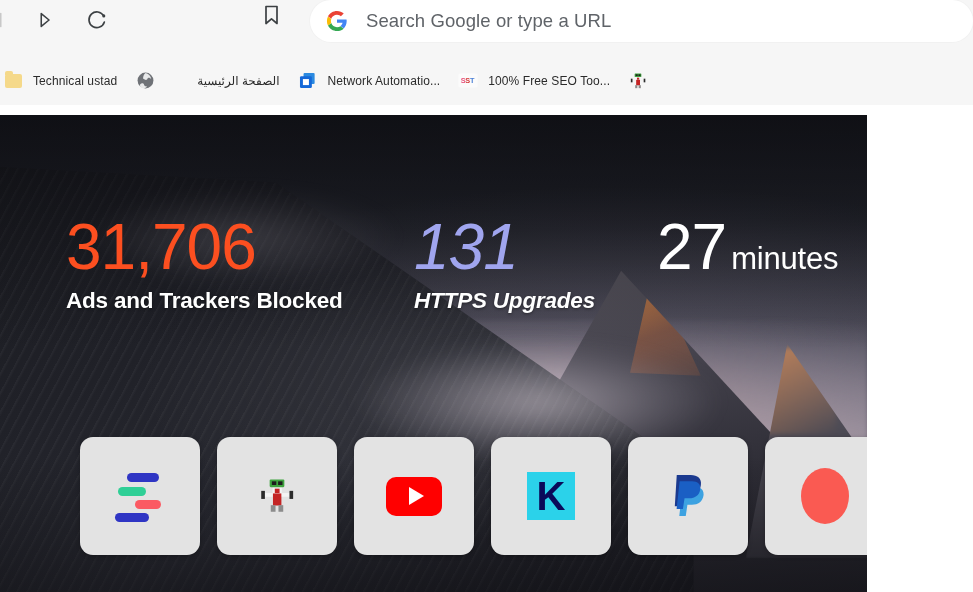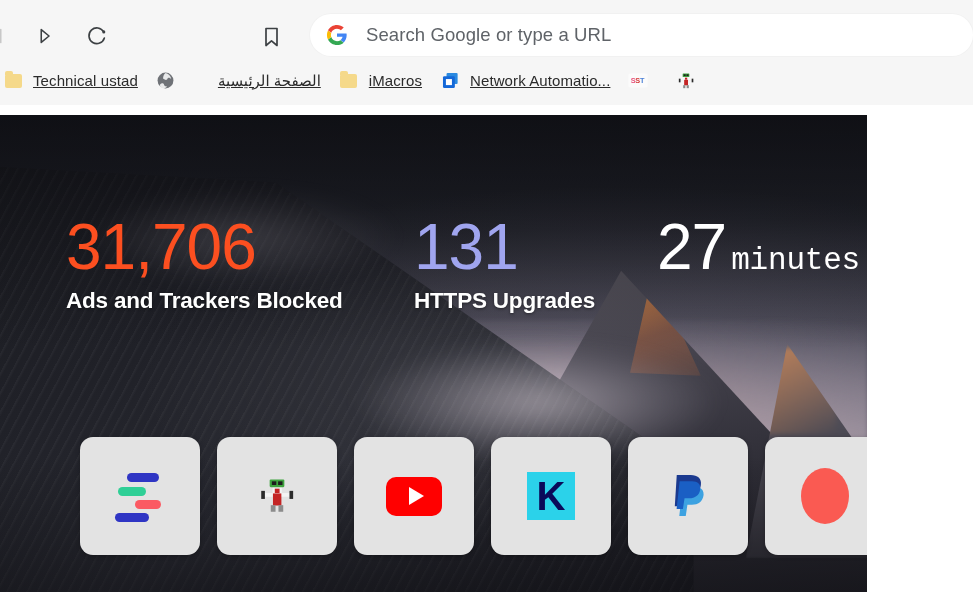--- a/index.html
+++ b/index.html
@@ -26,21 +26,21 @@
     width: 973px;
     height: 105px;
     background: #f6f6f6;
     z-index: 20;
   }
 
   .toolbar {
     position: relative;
     height: 56px;
     display: flex;
-    align-items: flex-end;
+    align-items: flex-start;
     background: #f6f6f6;
   }
 
   .nav-btn {
     width: 40px;
     height: 40px;
     display: flex;
     align-items: center;
     justify-content: center;
     flex: 0 0 auto;
@@ -103,24 +103,23 @@
   }
   .bmk-ico {
     width: 20px; height: 20px;
     flex: 0 0 auto;
     display: flex;
     align-items: center;
     justify-content: center;
     margin-right: 10px;
   }
   .bmk-label {
-    font-size: 15px;
+    font-size: 12px;
     color: #2b2b2b;
     letter-spacing: 0.1px;
-    text-decoration: underline;
   }
   .bmk-label.rtl { direction: rtl; margin-left: 32px; }
   .bmk:first-child { margin-left: -6px; }
 
   
   .fav-folder {
     width: 17px; height: 14px;
     background: #f5d98a;
     border-radius: 2px;
     position: relative;
@@ -241,39 +240,38 @@
     top: 100px;
     left: 0;
     width: 973px;
     display: flex;
     align-items: flex-start;
     padding-left: 66px;
     z-index: 4;
   }
   .stat { flex: 0 0 auto; }
   .stat.s1 { width: 348px; }
-  .stat.s2 { width: 243px; }
+  .stat.s2 { width: 243px; font-style: italic; }
   .stat.s3 { width: 300px; }
 
   .stat-number {
     font-size: 64px;
     font-weight: 400;
     line-height: 1.02;
     letter-spacing: -1px;
     display: inline-block;
   }
   .stat-unit {
     font-size: 31px;
     font-weight: 400;
     color: #ffffff;
     letter-spacing: -0.2px;
     margin-left: 5px;
     display: inline-block;
     vertical-align: baseline;
-    font-family: Liberation Mono, monospace;
   }
   .stat-label {
     margin-top: 8px;
     font-size: 22.5px;
     font-weight: 700;
     color: #ffffff;
     letter-spacing: -0.2px;
     text-shadow: 0 1px 3px rgba(0,0,0,0.45);
   }
 
@@ -433,26 +431,20 @@
         <span class="bmk-ico">
           <svg width="19" height="19" viewBox="0 0 24 24">
             <circle cx="12" cy="12" r="10" fill="#6f7277"></circle>
             <path d="M12 2.6c-2.4 1.8-3.2 5-3 7.2 1.8.4 2.6 1.8 4.2 1.4 1.5-.4 1-2.2 2.4-2.6 1.3-.4 2.6.6 3.6 1.4C18.6 6 15.7 3.3 12 2.6z" fill="#e8e9ea"></path>
             <path d="M5.3 16.8c1-1.2 2.6-1.6 3.9-1 1.2.6.8 2.3 1.9 3 .9.6 2.2.2 3 .9-1.2 1.5-3 2.4-5 2.2-1.6-.2-3-1.2-3.8-2.6-.4-.8-.3-1.8 0-2.5z" fill="#e8e9ea"></path>
           </svg>
         </span>
         <span class="bmk-label rtl">الصفحة الرئيسية</span>
       </div>
 
-      <div class="bmk">
-        <span class="bmk-ico">
-          <span class="fav-folder"></span>
-        </span>
-        <span class="bmk-label">iMacros</span>
-      </div>
 
       <div class="bmk">
         <span class="bmk-ico">
           <svg width="19" height="19" viewBox="0 0 24 24">
             <rect x="7" y="2.5" width="14" height="14" rx="1.4" fill="#2b8ae0"></rect>
             <rect x="2.5" y="6.5" width="15" height="15" rx="1.6" fill="#1468d8"></rect>
             <rect x="6.2" y="10.2" width="7.6" height="7.6" fill="#ffffff"></rect>
           </svg>
         </span>
         <span class="bmk-label">Network Automatio...</span>
@@ -460,20 +452,21 @@
 
       <div class="bmk">
         <span class="bmk-ico">
           <svg width="22" height="19" viewBox="0 0 30 22">
             <rect x="0.5" y="0.5" width="29" height="21" rx="3" fill="#fbfbfb"></rect>
             <text x="4" y="15.5" font-family="Liberation Sans, sans-serif" font-size="11" font-weight="700" fill="#e8527a">S</text>
             <text x="11" y="15.5" font-family="Liberation Sans, sans-serif" font-size="11" font-weight="700" fill="#d43b3b">S</text>
             <text x="18" y="15.5" font-family="Liberation Sans, sans-serif" font-size="11" font-weight="700" fill="#4a7fd6">T</text>
           </svg>
         </span>
+        <span class="bmk-label">100% Free SEO Too...</span>
       </div>
 
       <div class="bmk">
         <span class="bmk-ico">
           <svg width="22" height="22" viewBox="0 0 24 24">
             <rect x="8" y="3" width="8" height="4.2" rx="0.6" fill="#3fa33f"></rect>
             <rect x="9.2" y="4" width="2.4" height="2" fill="#1d1d1d"></rect>
             <rect x="12.6" y="4" width="2.4" height="2" fill="#1d1d1d"></rect>
             <rect x="9.6" y="7.5" width="5" height="3.4" fill="#f2f2f2"></rect>
             <rect x="10.8" y="8" width="2.6" height="2.4" fill="#c42424"></rect>

